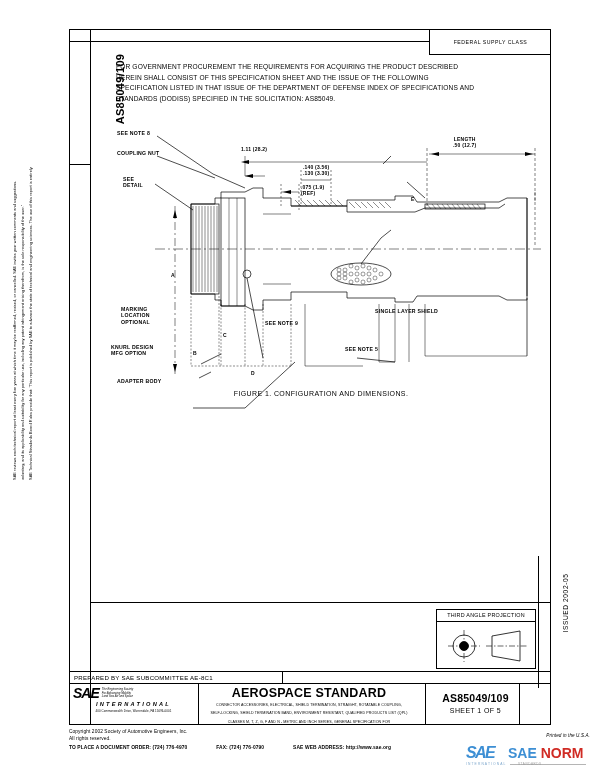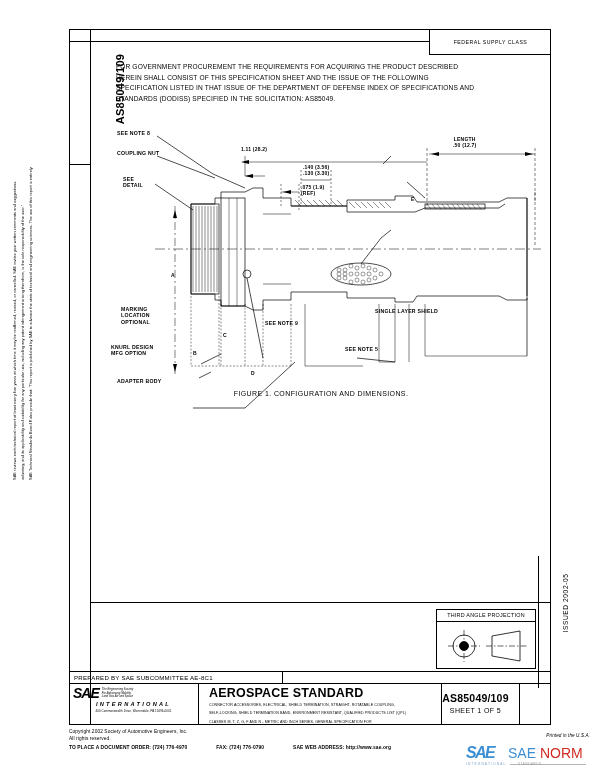--- a/index.html
+++ b/index.html
@@ -189,23 +189,24 @@
   }
   .tb-logo {
     position: absolute;
     left: 69px; top: 684px;
     width: 130px; height: 41px;
     border-right: 1.2px solid #000;
     padding: 3px 4px 0 4px;
   }
   .tb-center {
     position: absolute;
-    left: 209px; top: 684px;
+    left: 193px; top: 684px;
     width: 233px; height: 41px;
     border-right: 1.2px solid #000;
+    text-align: center;
   }
   .tb-center-title {
     font-size: 12.5px; font-weight: bold; letter-spacing: 0.2px;
     margin-top: 2px;
   }
   .tb-center-sub {
     font-size: 3.6px; line-height: 6.4px; letter-spacing: 0.1px;
     margin-top: 2px;
   }
   .tb-right {
@@ -270,21 +271,21 @@
     left: 466px; top: 744px;
     width: 124px; height: 26px;
   }
   .norm-sae {
     position: absolute; left: 0; top: 1px;
     font-size: 16px; font-weight: bold; font-style: italic;
     color: #3d8fd4; letter-spacing: -1.6px; line-height: 16px;
   }
   .norm-text {
     position: absolute; left: 42px; top: 2px;
-    font-size: 14px; font-weight: normal; letter-spacing: 0px; line-height: 15px; text-align: center;
+    font-size: 14px; font-weight: bold; letter-spacing: 0px; line-height: 15px; text-align: center;
   }
   .norm-blue { color: #3d8fd4; }
   .norm-red { color: #d02b24; }
   .norm-sub-l {
     position: absolute; left: 0px; top: 18px;
     font-size: 3.3px; letter-spacing: 1.1px; color: #7fa8cd;
   }
   .norm-sub-r {
     position: absolute; left: 52px; top: 18px;
     font-size: 3px; letter-spacing: 0.6px; color: #9b9b9b;

